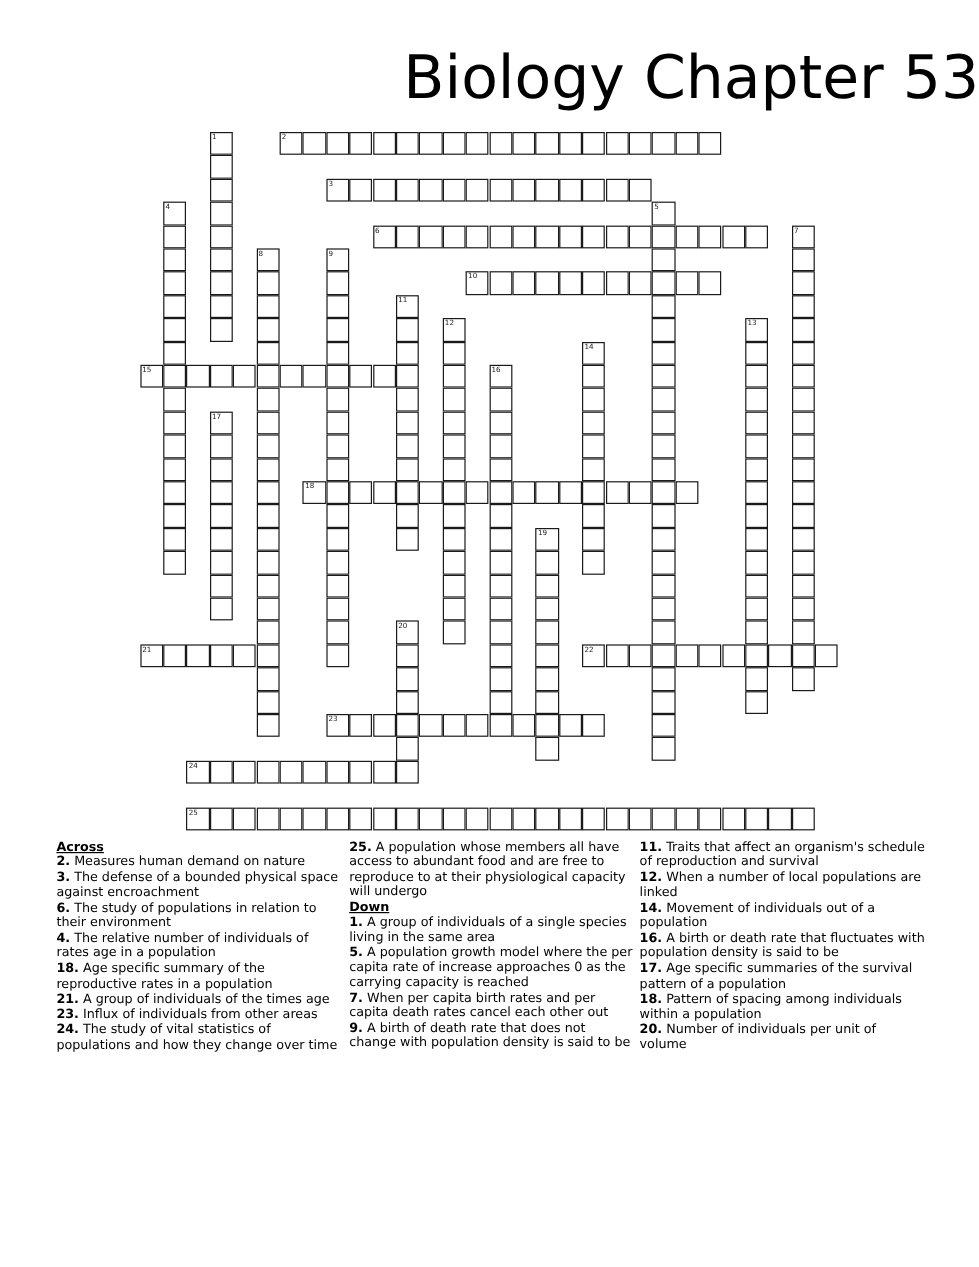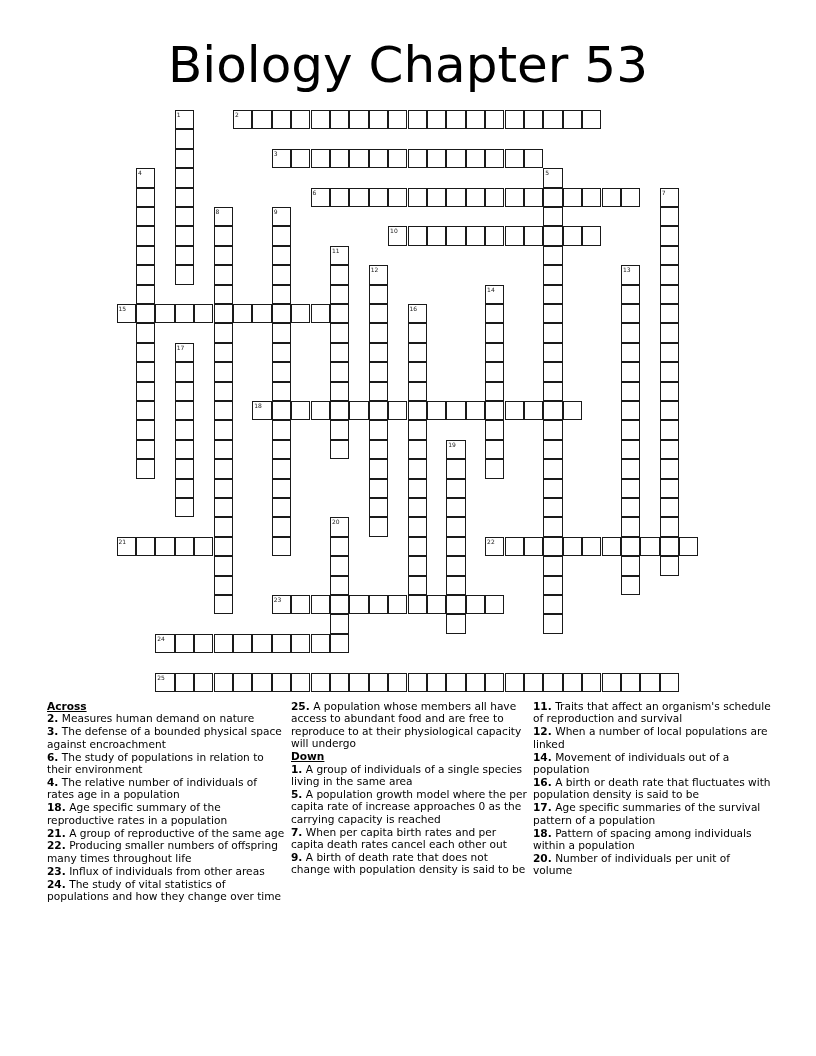--- a/index.html
+++ b/index.html
@@ -1,17 +1,17 @@
 <!DOCTYPE html>
 <html><head>
 <meta charset="utf-8">
 <style>
   html, body { margin: 0; padding: 0; background: #ffffff; }
   body { width: 816px; height: 1056px; position: relative; overflow: hidden; font-family: "DejaVu Sans", sans-serif; color: #000; }
-  .title { position: absolute; left: 0; top: 30px; width: 816px; text-align: center; font-size: 50px; line-height: 70px; font-family: "DejaVu Sans", sans-serif; }
+  .title { position: absolute; left: 0; top: 30px; width: 816px; text-align: right; font-size: 50px; line-height: 70px; font-family: "DejaVu Sans", sans-serif; }
   .grid { position: absolute; left: 0; top: 0; width: 816px; height: 700px; }
   .cell { position: absolute; width: 19.4px; height: 19.4px; box-sizing: border-box; border: 1.3px solid #1a1a1a; background: #fff; }
   .num { position: absolute; left: 1px; top: 0px; font-size: 6px; line-height: 7px; font-family: "DejaVu Sans", sans-serif; color: #222; }
   .clues { position: absolute; top: 700px; left: 47px; width: 730px; font-size: 10.6px; line-height: 12.4px; font-family: "DejaVu Sans", sans-serif; }
   .col { position: absolute; top: 0; width: 238px; }
   .col1 { left: 0; }
   .col2 { left: 244px; }
   .col3 { left: 486px; }
   .heading { text-decoration: underline; font-weight: bold; display: block; }
   .clue { display: block; margin: 0 0 0.5px 0; }
@@ -414,22 +414,21 @@
   </div>
 
 <div class="clues">
   <div class="col col1">
     <span class="heading">Across</span>
     <span class="clue"><b>2.</b> <span>Measures human demand on nature</span></span>
     <span class="clue"><b>3.</b> <span>The defense of a bounded physical space against encroachment</span></span>
     <span class="clue"><b>6.</b> <span>The study of populations in relation to their environment</span></span>
     <span class="clue"><b>4.</b> <span>The relative number of individuals of rates age in a population</span></span>
     <span class="clue"><b>18.</b> <span>Age specific summary of the reproductive rates in a population</span></span>
-    <span class="clue"><b>21.</b> <span>A group of reproductive of the same age</span></span>
-    <span class="clue"><b>22.</b> <span>Producing smaller numbers of offspring many times throughout life</span></span>
+    <span class="clue"><b>21.</b> <span>A group of individuals of the times age</span></span>
     <span class="clue"><b>23.</b> <span>Influx of individuals from other areas</span></span>
     <span class="clue"><b>24.</b> <span>The study of vital statistics of populations and how they change over time</span></span>
   </div>
   <div class="col col2">
     <span class="clue"><b>25.</b> <span>A population whose members all have access to abundant food and are free to reproduce to at their physiological capacity will undergo</span></span>
     <span class="heading">Down</span>
     <span class="clue"><b>1.</b> <span>A group of individuals of a single species living in the same area</span></span>
     <span class="clue"><b>5.</b> <span>A population growth model where the per capita rate of increase approaches 0 as the carrying capacity is reached</span></span>
     <span class="clue"><b>7.</b> <span>When per capita birth rates and per capita death rates cancel each other out</span></span>
     <span class="clue"><b>9.</b> <span>A birth of death rate that does not change with population density is said to be</span></span>

